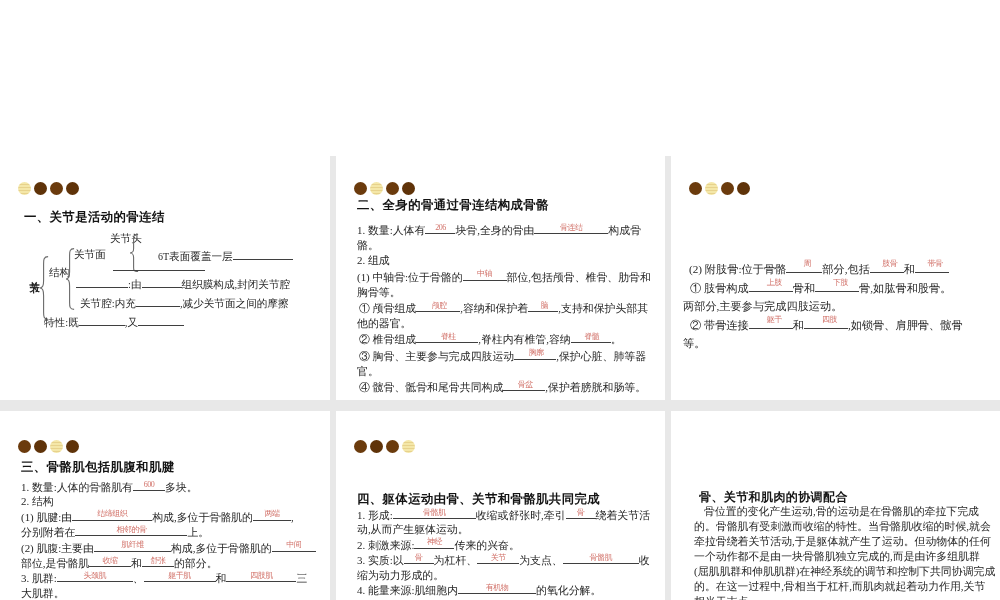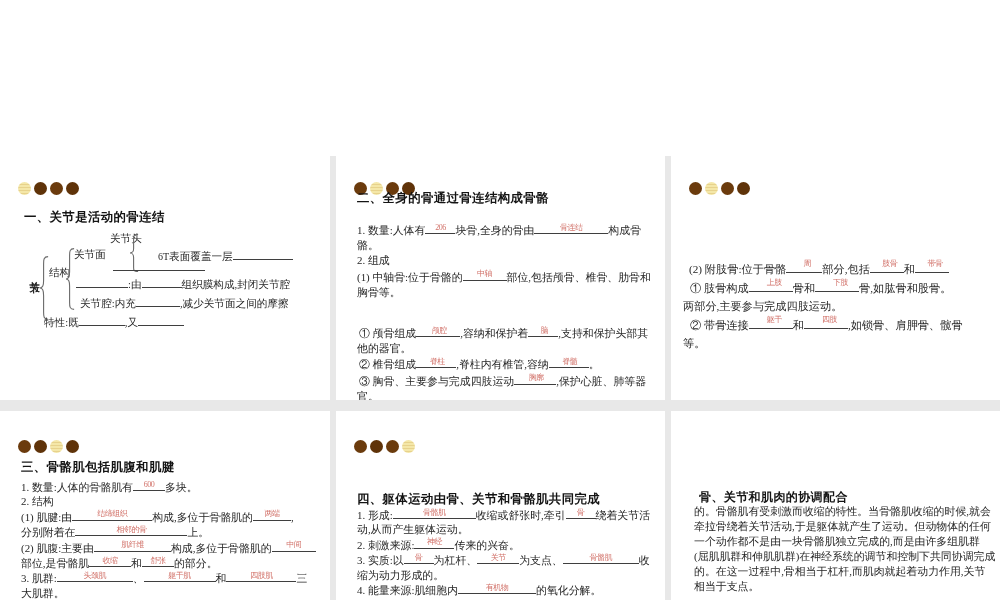--- a/index.html
+++ b/index.html
@@ -72,30 +72,30 @@
       </div>
     </section>
 
     <section class="panel" style="left:336px;top:0;width:329px;height:244px">
       <div class="dots" style="left:18px;top:26px">
           <span class="dot"></span>
           <span class="dot light"></span>
           <span class="dot"></span>
           <span class="dot"></span>
         </div>
-      <h3 class="ttl" style="left:21px;top:34px">二、全身的骨通过骨连结构成骨骼</h3>
+      <h3 class="ttl" style="left:21px;top:41px">二、全身的骨通过骨连结构成骨骼</h3>
       <div class="lines" style="left:21px;top:66px;font-size:10.9px;line-height:15.2px">
           <div class="ln"><span>1. 数量:人体有</span><span class="blank" style="width: 30px;"><span class="ans">206</span></span><span>块骨,全身的骨由</span><span class="blank" style="width: 74px;"><span class="ans">骨连结</span></span><span>构成骨</span></div>
           <div class="ln"><span>骼。</span></div>
           <div class="ln"><span>2. 组成</span></div>
           <div class="ln"><span>(1) 中轴骨:位于骨骼的</span><span class="blank" style="width: 44px;"><span class="ans">中轴</span></span><span>部位,包括颅骨、椎骨、肋骨和</span></div>
           <div class="ln"><span>胸骨等。</span></div>
-          <div class="ln" style="text-indent: 2px;"><span>① 颅骨组成</span><span class="blank" style="width: 44px; margin-top: 25px;"><span class="ans">颅腔</span></span><span>,容纳和保护着</span><span class="blank" style="width: 30px;"><span class="ans">脑</span></span><span>,支持和保护头部其</span></div>
+          <div class="ln" style="text-indent: 2px;"><span>① 颅骨组成</span><span class="blank" style="width: 44px;"><span class="ans">颅腔</span></span><span>,容纳和保护着</span><span class="blank" style="width: 30px;"><span class="ans">脑</span></span><span>,支持和保护头部其</span></div>
           <div class="ln"><span>他的器官。</span></div>
-          <div class="ln" style="text-indent: 2px;"><span>② 椎骨组成</span><span class="blank" style="width: 40px;"><span class="ans">脊柱</span></span><span>,脊柱内有椎管,容纳</span><span class="blank" style="width: 40px;"><span class="ans">脊髓</span></span><span>。</span></div>
+          <div class="ln" style="text-indent: 2px;"><span>② 椎骨组成</span><span class="blank" style="width: 40px; padding-left: 22px;"><span class="ans">脊柱</span></span><span>,脊柱内有椎管,容纳</span><span class="blank" style="width: 40px;"><span class="ans">脊髓</span></span><span>。</span></div>
           <div class="ln" style="text-indent: 2px;"><span>③ 胸骨、主要参与完成四肢运动</span><span class="blank" style="width: 42px;"><span class="ans">胸廓</span></span><span>,保护心脏、肺等器</span></div>
           <div class="ln"><span>官。</span></div>
           <div class="ln" style="text-indent: 2px;"><span>④ 髋骨、骶骨和尾骨共同构成</span><span class="blank" style="width: 42px;"><span class="ans">骨盆</span></span><span>,保护着膀胱和肠等。</span></div>
         </div>
     </section>
 
     <section class="panel" style="left:671px;top:0;width:329px;height:244px">
       <div class="dots" style="left:18px;top:26px">
           <span class="dot"></span>
           <span class="dot light"></span>
@@ -145,20 +145,21 @@
           <div class="ln"><span>2. 刺激来源:</span><span class="blank" style="width: 40px;"><span class="ans">神经</span></span><span>传来的兴奋。</span></div>
           <div class="ln"><span>3. 实质:以</span><span class="blank" style="width: 30px;"><span class="ans">骨</span></span><span>为杠杆、</span><span class="blank" style="width: 42px;"><span class="ans">关节</span></span><span>为支点、</span><span class="blank" style="width: 76px;"><span class="ans">骨骼肌</span></span><span>收</span></div>
           <div class="ln"><span>缩为动力形成的。</span></div>
           <div class="ln"><span>4. 能量来源:肌细胞内</span><span class="blank" style="width: 78px;"><span class="ans">有机物</span></span><span>的氧化分解。</span></div>
         </div>
     </section>
 
     <section class="panel" style="left:671px;top:255px;width:329px;height:189px">
       <h3 class="ttl" style="left:28px;top:78px;font-size:12px">骨、关节和肌肉的协调配合</h3>
       <div class="lines" style="left:23px;top:93px;font-size:10.9px;line-height:15px">
+          <div class="ln" style="text-indent: 10px;"><span>骨位置的变化产生运动,骨的运动是在骨骼肌的牵拉下完成</span></div>
           <div class="ln"><span>的。骨骼肌有受刺激而收缩的特性。当骨骼肌收缩的时候,就会</span></div>
           <div class="ln"><span>牵拉骨绕着关节活动,于是躯体就产生了运动。但动物体的任何</span></div>
           <div class="ln"><span>一个动作都不是由一块骨骼肌独立完成的,而是由许多组肌群</span></div>
           <div class="ln"><span>(屈肌肌群和伸肌肌群)在神经系统的调节和控制下共同协调完成</span></div>
           <div class="ln"><span>的。在这一过程中,骨相当于杠杆,而肌肉就起着动力作用,关节</span></div>
           <div class="ln"><span>相当于支点。</span></div>
         </div>
     </section>
 
   </div>

